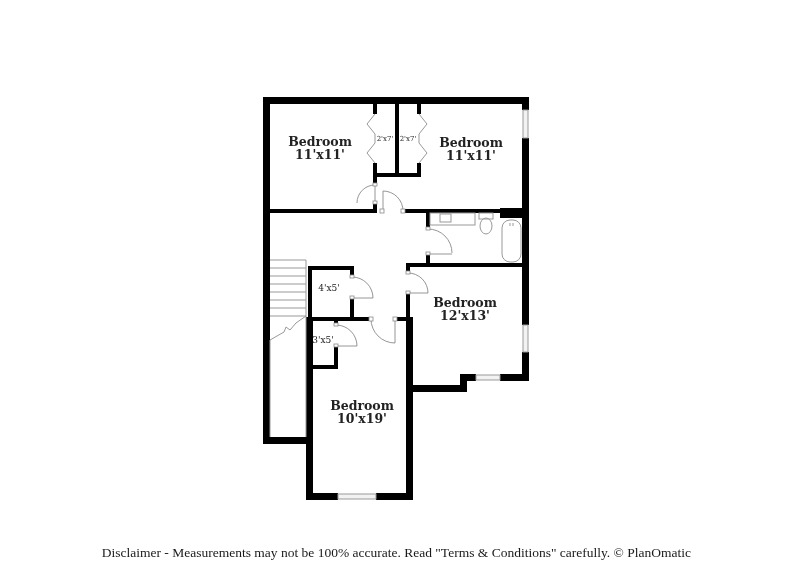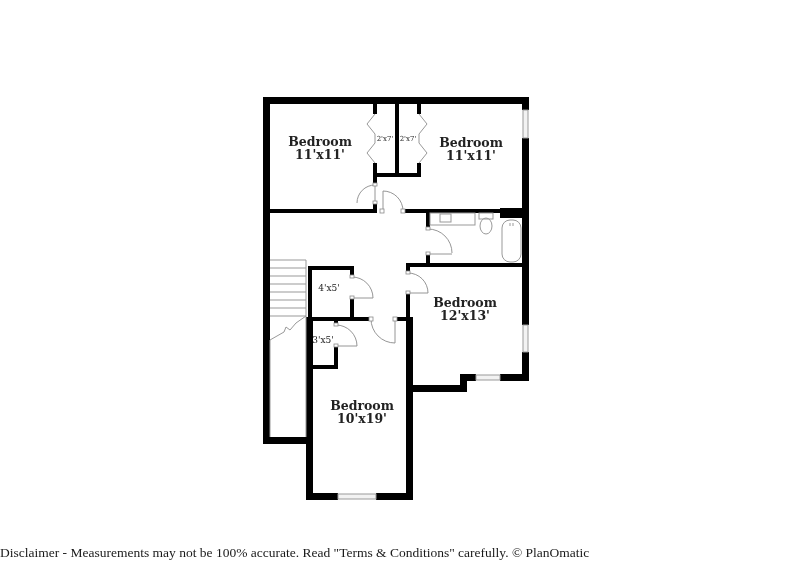--- a/index.html
+++ b/index.html
@@ -2,21 +2,21 @@
 <html><head>
 <meta charset="utf-8">
 <style>
   html, body { margin: 0; padding: 0; background: #ffffff; }
   body { width: 809px; height: 588px; position: relative; overflow: hidden; }
   #plan { position: absolute; left: 0; top: 0; width: 809px; height: 588px; }
   .room-label { font-family: "DejaVu Serif", serif; font-weight: bold; font-size: 12.5px; fill: #222222; }
   .closet-label { font-family: "DejaVu Serif", serif; font-size: 9px; fill: #222222; }
   .closet-small { font-family: "DejaVu Serif", serif; font-size: 7px; fill: #222222; }
   .disclaimer {
-    position: absolute; left: 0; width: 691px; top: 545px; text-align: left;
+    position: absolute; left: 0; width: 691px; top: 545px; text-align: right;
     font-family: "Liberation Serif", serif; font-size: 13.5px; color: #1a1a1a;
   }
   .wall { fill: #000000; }
   .thin { fill: none; stroke: #999999; stroke-width: 1; }
   .win { fill: #f2f2f2; stroke: #9a9a9a; stroke-width: 1; }
   .door-arc { fill: none; stroke: #8a8a8a; stroke-width: 0.9; }
   .door-leaf { stroke: #8a8a8a; stroke-width: 0.9; }
   .jamb { fill: #ffffff; stroke: #8a8a8a; stroke-width: 0.8; }
 </style>
 </head>

